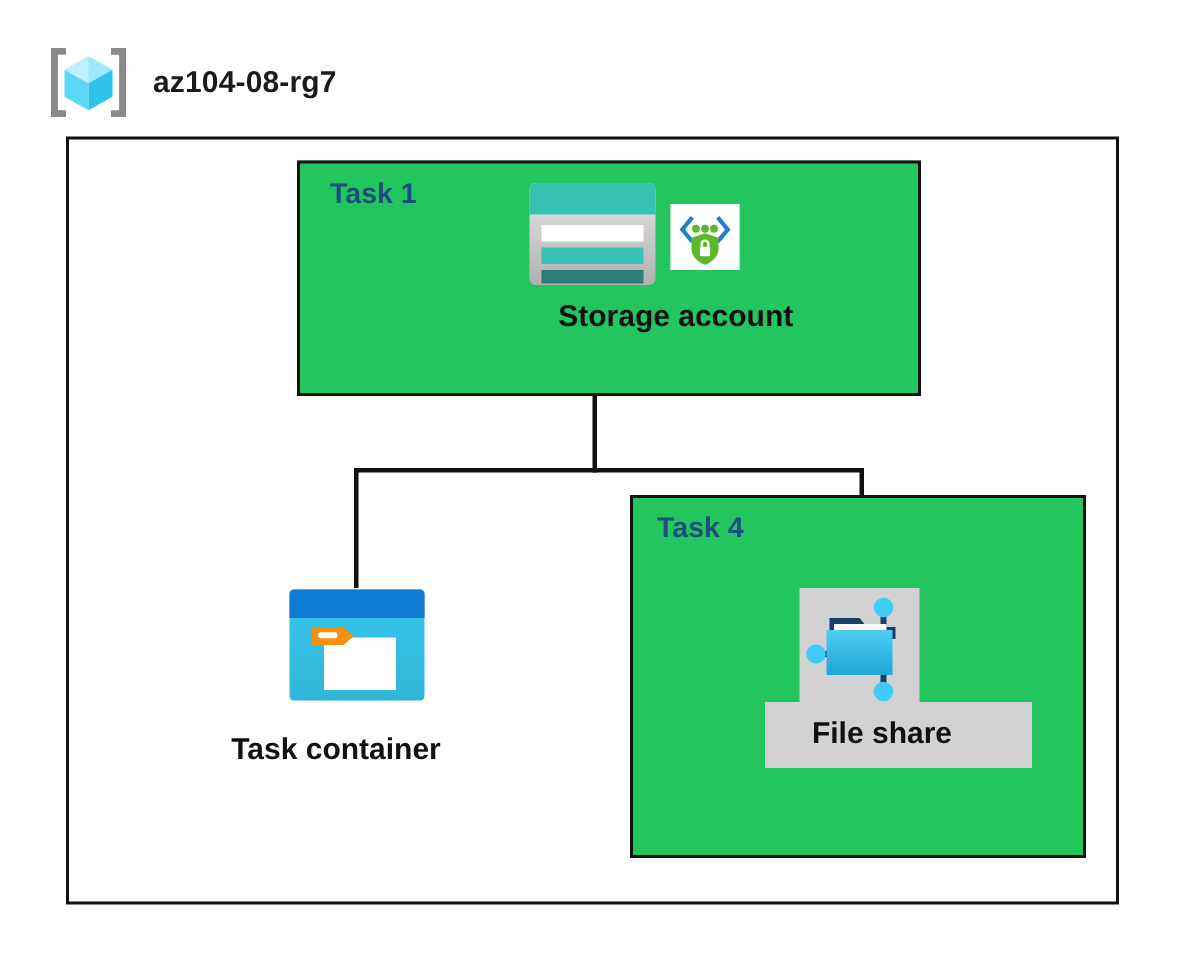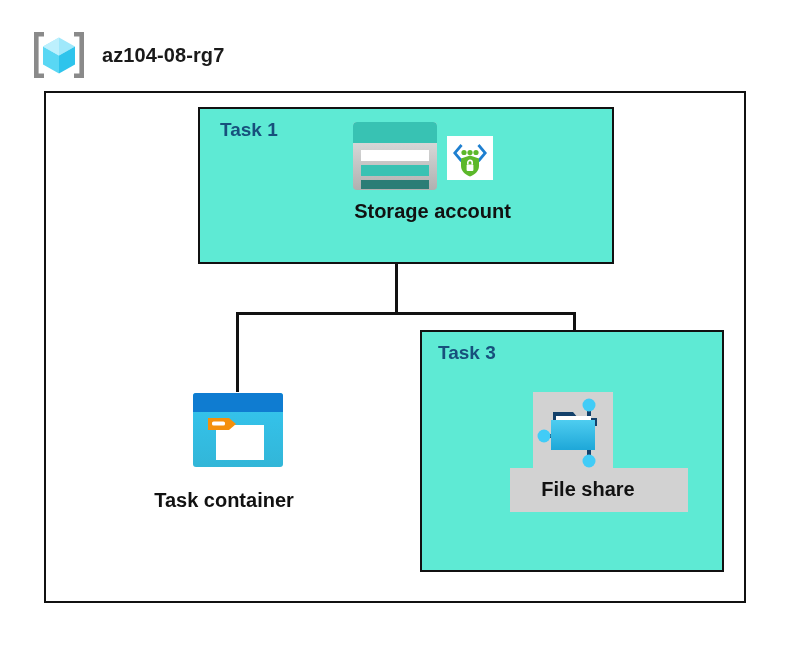--- a/index.html
+++ b/index.html
@@ -50,21 +50,21 @@
     top: 91px;
     width: 702px;
     height: 512px;
     border: 2px solid #111111;
     background: #ffffff;
     box-sizing: border-box;
   }
   .task-box {
     position: absolute;
     border: 2px solid #111111;
-    background: #5eead4;
+    background: #22c55e;
     box-sizing: border-box;
   }
   #task1-box { left: 198px; top: 107px; width: 416px; height: 157px; }
   #task2-box { left: 72px;  top: 330px; width: 304px; height: 242px; }
   #task3-box { left: 420px; top: 330px; width: 304px; height: 242px; }
 
   .task-label {
     position: absolute;
     font-size: 19px;
     font-weight: bold;
@@ -106,21 +106,21 @@
     height: 70px;
   }
   #identity-icon-wrap {
     position: absolute;
     left: 447px;
     top: 136px;
     width: 46px;
     height: 44px;
     background: #ffffff;
   }
-  #storage-account-label { left: 192px; top: 200px; width: 481px; }
+  #storage-account-label { left: 210px; top: 200px; width: 481px; }
 
   
   #blob-icon-wrap {
     position: absolute;
     left: 192px;
     top: 392px;
     width: 92px;
     height: 76px;
   }
   #blob-container-label { left: 72px; top: 489px; width: 304px; }
@@ -250,21 +250,21 @@
 
       <path d="M16 26 H37 L44 32 L37 38 H16 Z" fill="#f4900c"></path>
 
       <rect x="20" y="29.5" width="13" height="4" rx="1.6" fill="#ffffff"></rect>
     </svg>
   </div>
 
   <div class="node-label" id="blob-container-label">Task container</div>
 
   <div class="task-box" id="task3-box">
-    <div class="task-label" id="task3-label">Task 3</div>
+    <div class="task-label" id="task3-label">Task 4</div>
   </div>
 
   <div id="fileshare-hl-icon"></div>
   <div id="fileshare-hl-label"></div>
 
   <div id="fileshare-icon-wrap">
     <svg viewBox="0 0 80 78" width="80" height="78">
       <defs>
         <linearGradient id="fsFolder" x1="0" y1="0" x2="0" y2="1">
           <stop offset="0%" stop-color="#4ecdf0"></stop>

